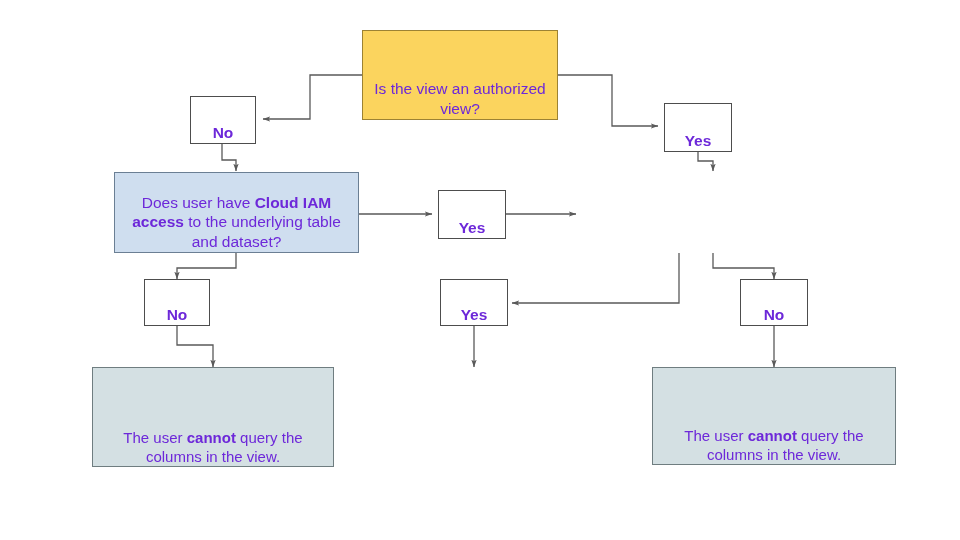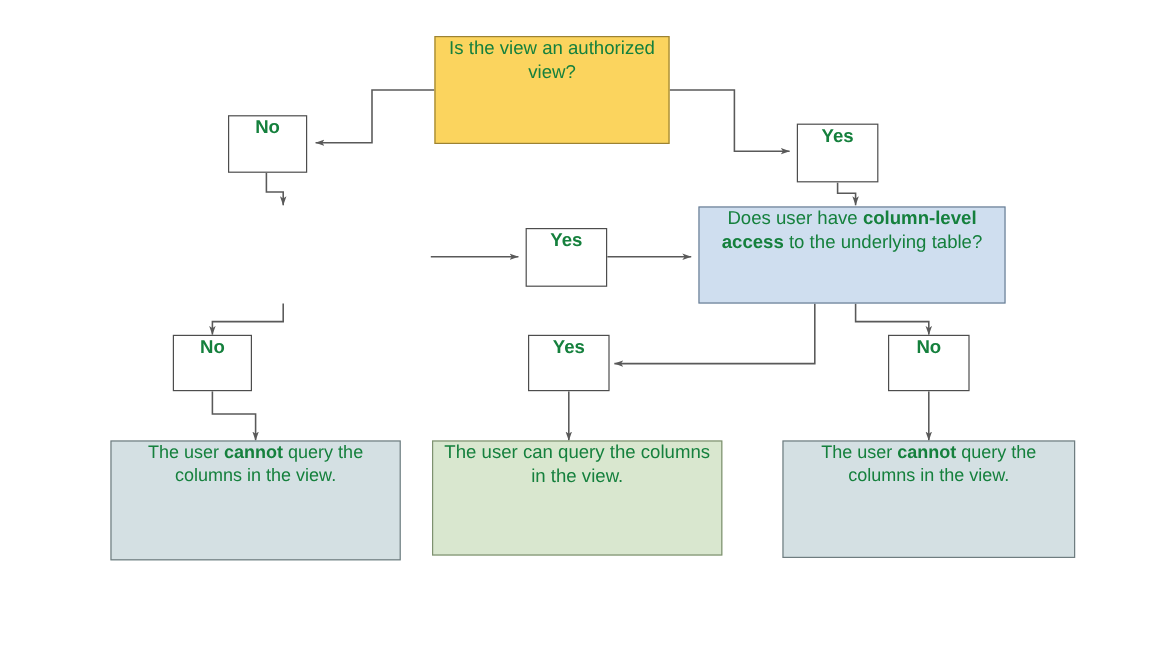--- a/index.html
+++ b/index.html
@@ -20,25 +20,25 @@
     left: 0;
     top: 0;
     width: 960px;
     height: 540px;
     pointer-events: none;
   }
   .node {
     position: absolute;
     box-sizing: border-box;
     display: flex;
-    align-items: flex-start;
+    align-items: flex-end;
     justify-content: center;
     text-align: center;
     border: 1px solid #595959;
-    color: #15803d;
+    color: #6d28d9;
     line-height: 1.28;
   }
   .node-text {
     display: block;
     padding: 0 8px;
   }
   .decision-start {
     background: #fbd45e;
     border-color: #9c8233;
     font-size: 15.5px;
@@ -113,46 +113,43 @@
   </div>
 
   <div class="node answer" style="left:190px; top:96px; width:66px; height:48px;">
     <span class="node-text">No</span>
   </div>
 
   <div class="node answer" style="left:664px; top:103px; width:68px; height:49px;">
     <span class="node-text">Yes</span>
   </div>
 
+  <div class="node decision" style="left:114px; top:172px; width:245px; height:81px;">
+    <span class="node-text"><span>Does user have </span><b>Cloud IAM access</b><span> to the underlying table and dataset?</span></span>
+  </div>
 
   <div class="node answer" style="left:438px; top:190px; width:68px; height:49px;">
     <span class="node-text">Yes</span>
   </div>
 
-  <div class="node decision" style="left:582px; top:172px; width:256px; height:81px;">
-    <span class="node-text"><span>Does user have </span><b>column-level access</b><span> to the underlying table?</span></span>
-  </div>
 
   <div class="node answer" style="left:144px; top:279px; width:66px; height:47px;">
     <span class="node-text">No</span>
   </div>
 
   <div class="node answer" style="left:440px; top:279px; width:68px; height:47px;">
     <span class="node-text">Yes</span>
   </div>
 
   <div class="node answer" style="left:740px; top:279px; width:68px; height:47px;">
     <span class="node-text">No</span>
   </div>
 
   <div class="node outcome-deny" style="left:92px; top:367px; width:242px; height:100px;">
     <span class="node-text"><span>The user </span><b>cannot</b><span> query the columns in the view.</span></span>
   </div>
 
-  <div class="node outcome-allow" style="left:360px; top:367px; width:242px; height:96px;">
-    <span class="node-text"><span>The user can query the columns in the view.</span></span>
-  </div>
 
   <div class="node outcome-deny" style="left:652px; top:367px; width:244px; height:98px;">
     <span class="node-text"><span>The user </span><b>cannot</b><span> query the columns in the view.</span></span>
   </div>
 
 </div>
 
 </body></html>

